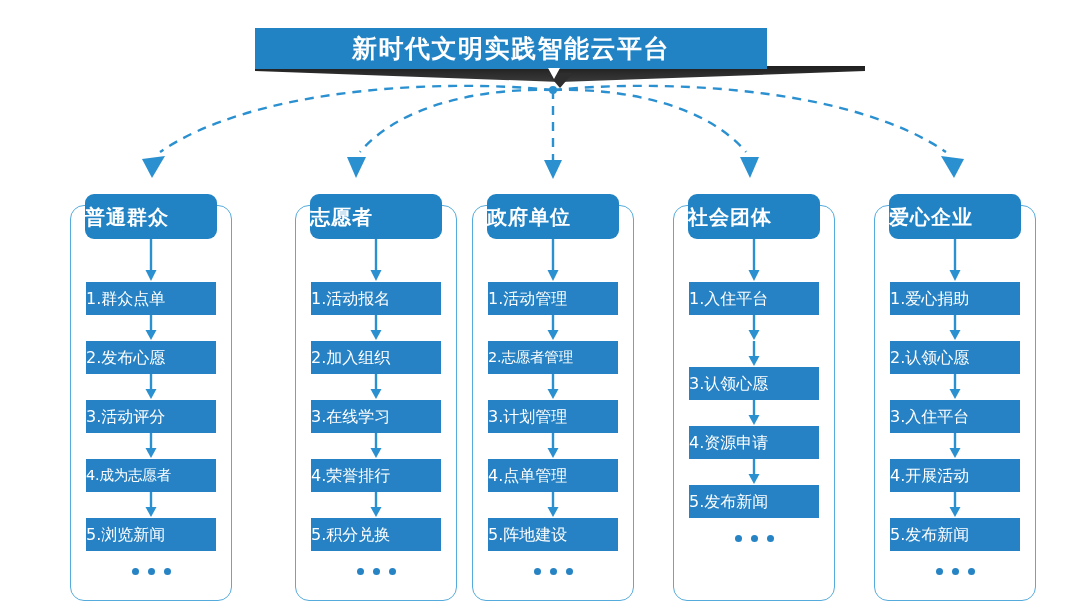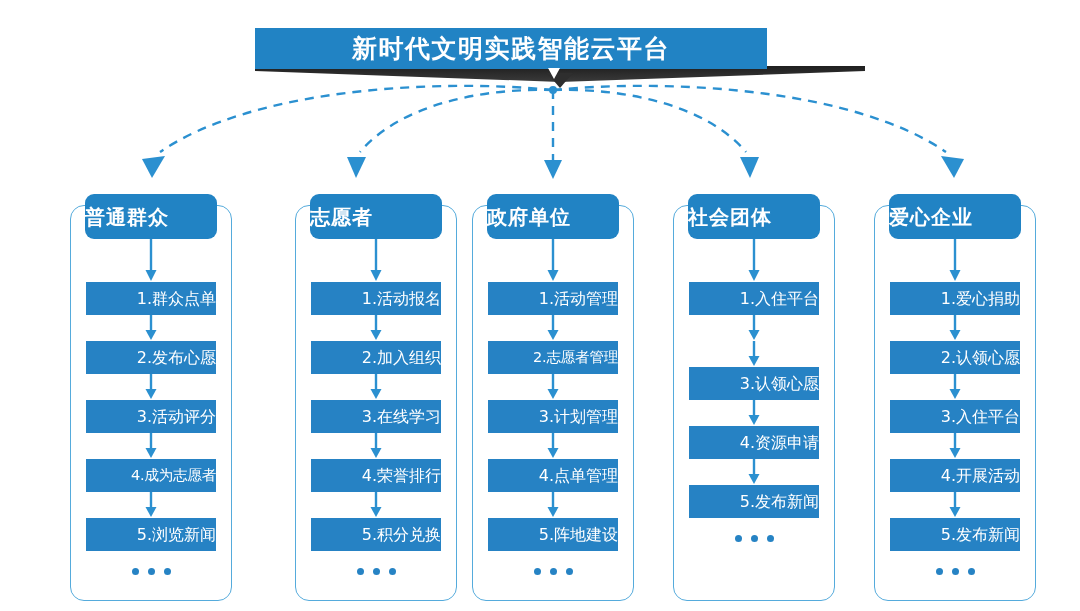--- a/index.html
+++ b/index.html
@@ -121,24 +121,23 @@
     height: 26px;
     flex: 0 0 auto;
   }
   .step-arrow.first { height: 43px; }
   .step-box {
     width: 130px;
     height: 33px;
     background: #2682c4;
     display: flex;
     align-items: center;
-    justify-content: flex-end;
+    justify-content: flex-start;
     flex: 0 0 auto;
     box-sizing: border-box;
-    padding-left: 17px;
   }
   .step-text {
     color: #ffffff;
     font-size: 16px;
     line-height: 1;
     white-space: nowrap;
   }
   .step-text.narrow { font-size: 14.5px; letter-spacing: -0.2px; }
 
   .ellipsis {

